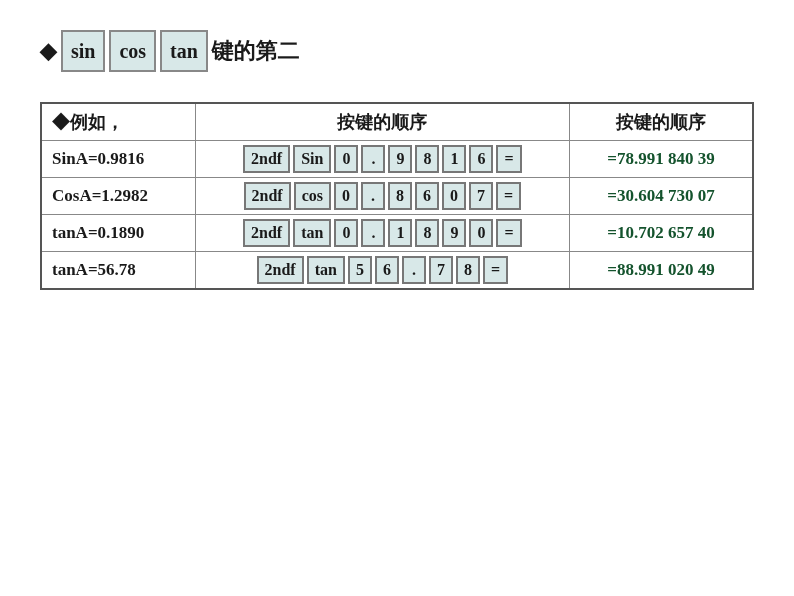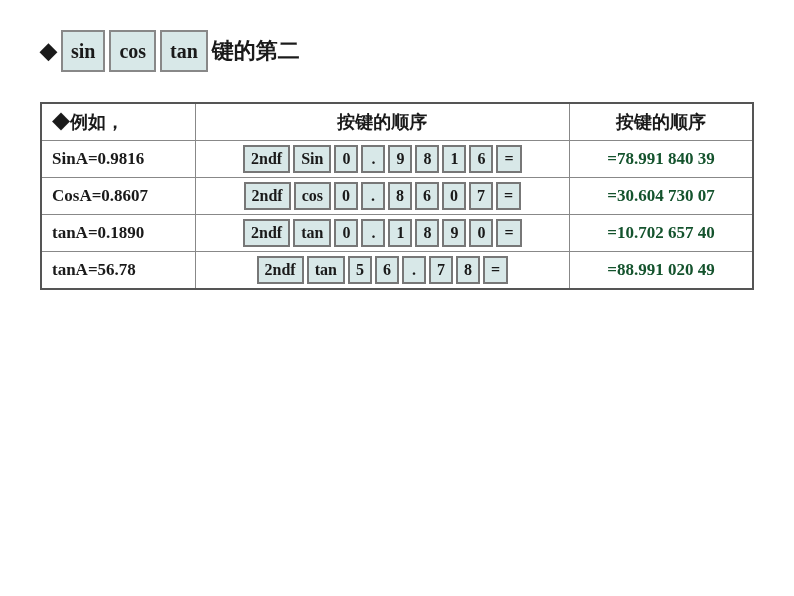--- a/index.html
+++ b/index.html
@@ -168,21 +168,21 @@
               <span class="seq-num">9</span>
               <span class="seq-num">8</span>
               <span class="seq-num">1</span>
               <span class="seq-num">6</span>
               <span class="seq-eq">=</span>
             </div>
           </td>
           <td class="result-col">=78.991 840 39</td>
         </tr>
         <tr>
-          <td class="label-col">CosA=0.8607</td>
+          <td class="label-col">CosA=1.2982</td>
           <td class="seq-cell">
             <div class="seq-container">
               <span class="seq-key">2ndf</span>
               <span class="seq-key">cos</span>
               <span class="seq-num">0</span>
               <span class="seq-num">.</span>
               <span class="seq-num">8</span>
               <span class="seq-num">6</span>
               <span class="seq-num">0</span>
               <span class="seq-num">7</span>

